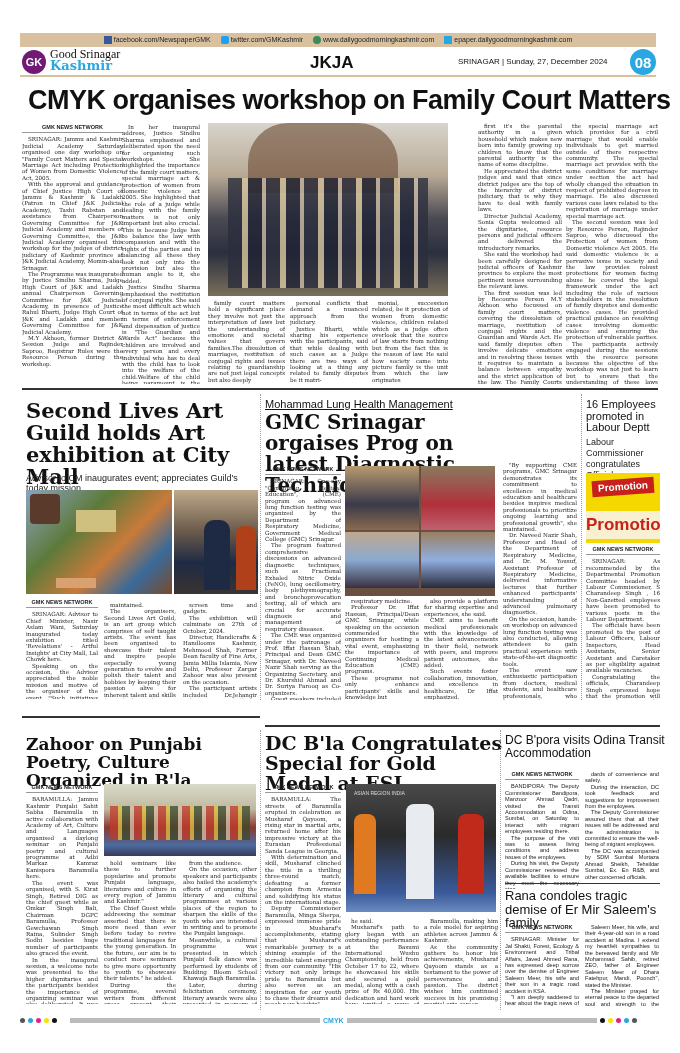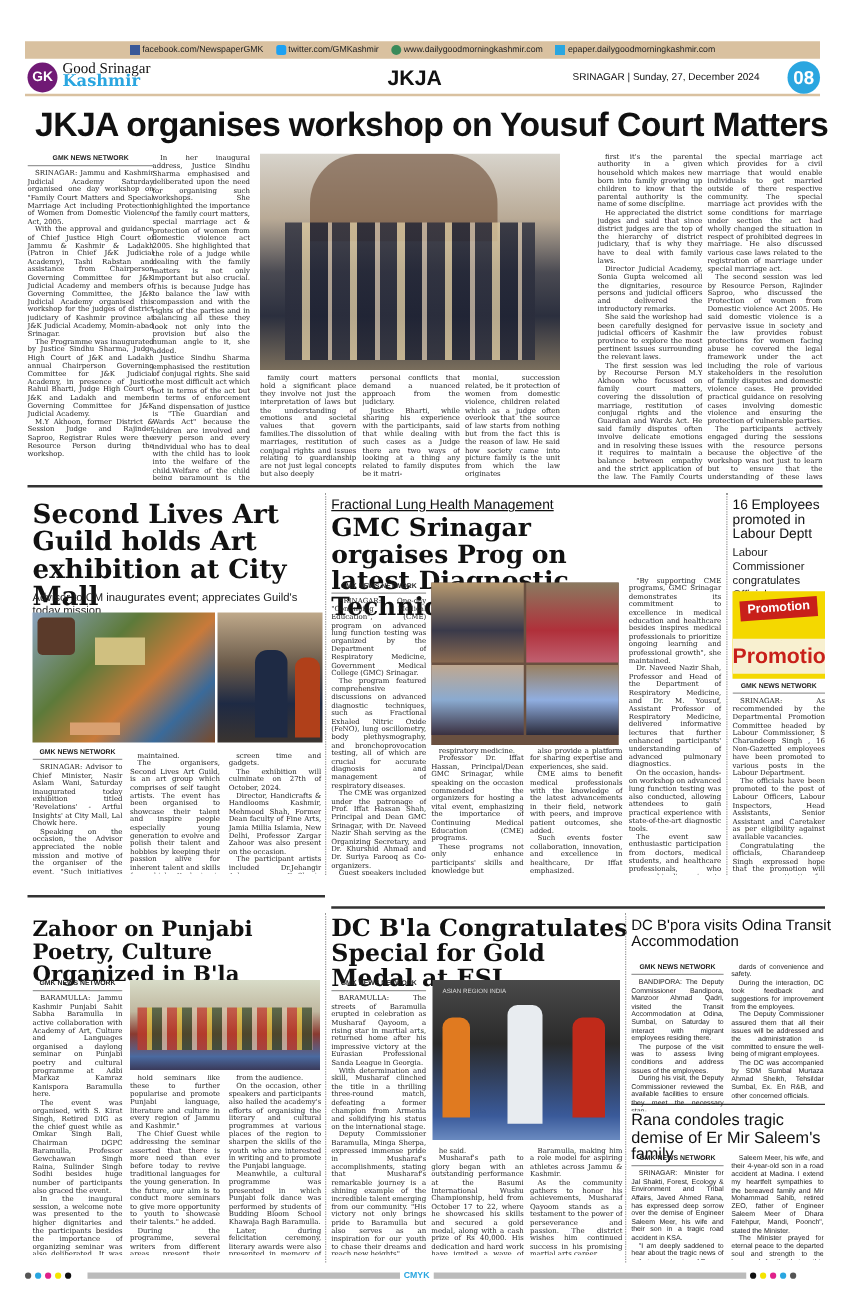--- a/index.html
+++ b/index.html
@@ -41,21 +41,21 @@
 
 <div class="abs mast">
   <div class="abs logo-c">GK</div>
   <div class="abs logo-t1">Good Srinagar</div>
   <div class="abs logo-t2">Kashmir</div>
   <div class="abs sect">JKJA</div>
   <div class="abs dateline">SRINAGAR | Sunday, 27, December 2024</div>
   <div class="abs pg">08</div>
 </div>
 
-<div class="abs h1">JKJA organises workshop on Yousuf Court Matters</div>
+<div class="abs h1">CMYK organises workshop on Family Court Matters</div>
 <div class="abs col" style="left:22px;top:124px;width:101px;height:260px">
   <div class="byline">GMK NEWS NETWORK</div>
   <p>SRINAGAR: Jammu and Kashmir Judicial Academy Saturday organised one day workshop on "Family Court Matters and Special Marriage Act including Protection of Women from Domestic Violence Act, 2005.</p>
     <p>With the approval and guidance of Chief Justice High Court of Jammu &amp; Kashmir &amp; Ladakh (Patron in Chief J&amp;K Judicial Academy), Tashi Rabstan and assistance from Chairperson Governing Committee for J&amp;K Judicial Academy and members of Governing Committee, the J&amp;K Judicial Academy organised this workshop for the judges of district judiciary of Kashmir province at J&amp;K Judicial Academy, Momin-abad Srinagar.</p>
     <p>The Programme was inaugurated by Justice Sindhu Sharma, Judge High Court of J&amp;K and Ladakh annual Chairperson Governing Committee for J&amp;K Judicial Academy, in presence of Justice Rahul Bharti, Judge High Court of J&amp;K and Ladakh and member Governing Committee for J&amp;K Judicial Academy.</p>
     <p>M.Y Akhoon, former District &amp; Session Judge and Rajinder Saproo, Registrar Rules were the Resource Person during the workshop.</p>
 </div>
 <div class="abs col" style="left:122px;top:124px;width:78px;height:260px">
   <p>In her inaugural address, Justice Sindhu Sharma emphasised and deliberated upon the need for organising such workshops. She highlighted the importance of the family court matters, special marriage act &amp; protection of women from domestic violence act 2005. She highlighted that the role of a judge while dealing with the family matters is not only important but also crucial. This is because Judge has to balance the law with compassion and with the rights of the parties and in balancing all these they look not only into the provision but also the human angle to it, she added.</p>
     <p>Justice Sindhu Sharma emphasised the restitution of conjugal rights. She said the most difficult act which not in terms of the act but in terms of enforcement and dispensation of justice is "The Guardian and Wards Act" because the children are involved and every person and every individual who has to deal with the child has to look into the welfare of the child.Welfare of the child being paramount is the only consideration while considering the guardian and wards act, resolution of its disputes and the most important and difficult part is execution of the order.</p>
@@ -109,21 +109,21 @@
     <p>The organisers, Second Lives Art Guild, is an art group which comprises of self taught artists. The event has been organised to showcase their talent and inspire people especially young generation to evolve and polish their talent and hobbies by keeping their passion alive for inherent talent and skills for which Kashmir is famous for globally.</p>
 </div>
 <div class="abs col" style="left:183px;top:602px;width:74px;height:97px">
   <p>screen time and gadgets.</p>
     <p>The exhibition will culminate on 27th of October, 2024.</p>
     <p>Director, Handicrafts &amp; Handlooms Kashmir, Mehmood Shah, Former Dean faculty of Fine Arts, Jamia Millia Islamia, New Delhi, Professor Zargar Zahoor was also present on the occasion.</p>
     <p>The participant artists included Dr.Jehangir Aslam, Dr.Shazia Basharat, Er. Nabi, Saqib Kachroo and other young guest artists like Falak Iqbal, Iqra Shaban, Sameer Shafi and Umar Hassan.</p>
 </div>
 <div class="abs vrule" style="left:260px;top:394px;height:306px"></div>
 
-<div class="abs kicker" style="left:265px;top:398px">Fractional Lung Health Management</div>
+<div class="abs kicker" style="left:265px;top:398px">Mohammad Lung Health Management</div>
 <div class="abs serifhead" style="left:265px;top:412px;width:240px;font-size:20px">GMC Srinagar orgaises Prog on latest Diagnostic Techniques</div>
 <div class="abs col" style="left:265px;top:466px;width:76px;height:234px">
   <div class="byline">GMK NEWS NETWORK</div>
   <p>SRINAGAR: One-day "Continuing Medical Education", (CME) program on advanced lung function testing was organized by the Department of Respiratory Medicine, Government Medical College (GMC) Srinagar.</p>
     <p>The program featured comprehensive discussions on advanced diagnostic techniques, such as Fractional Exhaled Nitric Oxide (FeNO), lung oscillometry, body plethysmography, and bronchoprovocation testing, all of which are crucial for accurate diagnosis and management of respiratory diseases.</p>
     <p>The CME was organized under the patronage of Prof. Iffat Hassan Shah, Principal and Dean GMC Srinagar, with Dr. Naveed Nazir Shah serving as the Organizing Secretary, and Dr. Khurshid Ahmad and Dr. Suriya Farooq as Co-organizers.</p>
     <p>Guest speakers included distinguished experts Dr. Sundeep Salvi and Dr. Deesha Ghorpade, who shared their insights on the latest advancements in lung function testing and</p>
 </div>
 <div class="abs photo" style="left:345px;top:466px;width:150px;height:130px;background:#6a5040">
   <div class="abs" style="left:0;top:0;width:74px;height:64px;background:linear-gradient(180deg,#b89a70,#3a3a4a 60%,#8a6a50)"></div>

